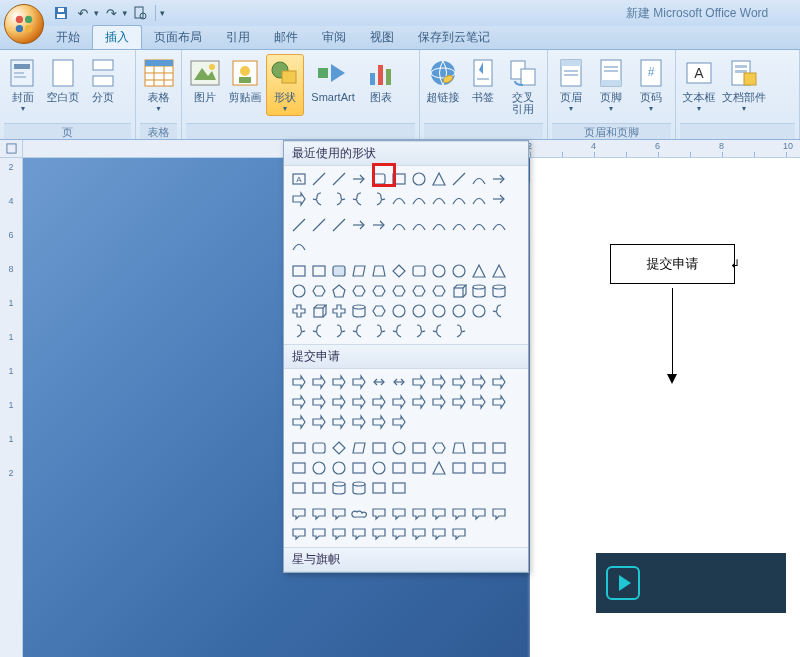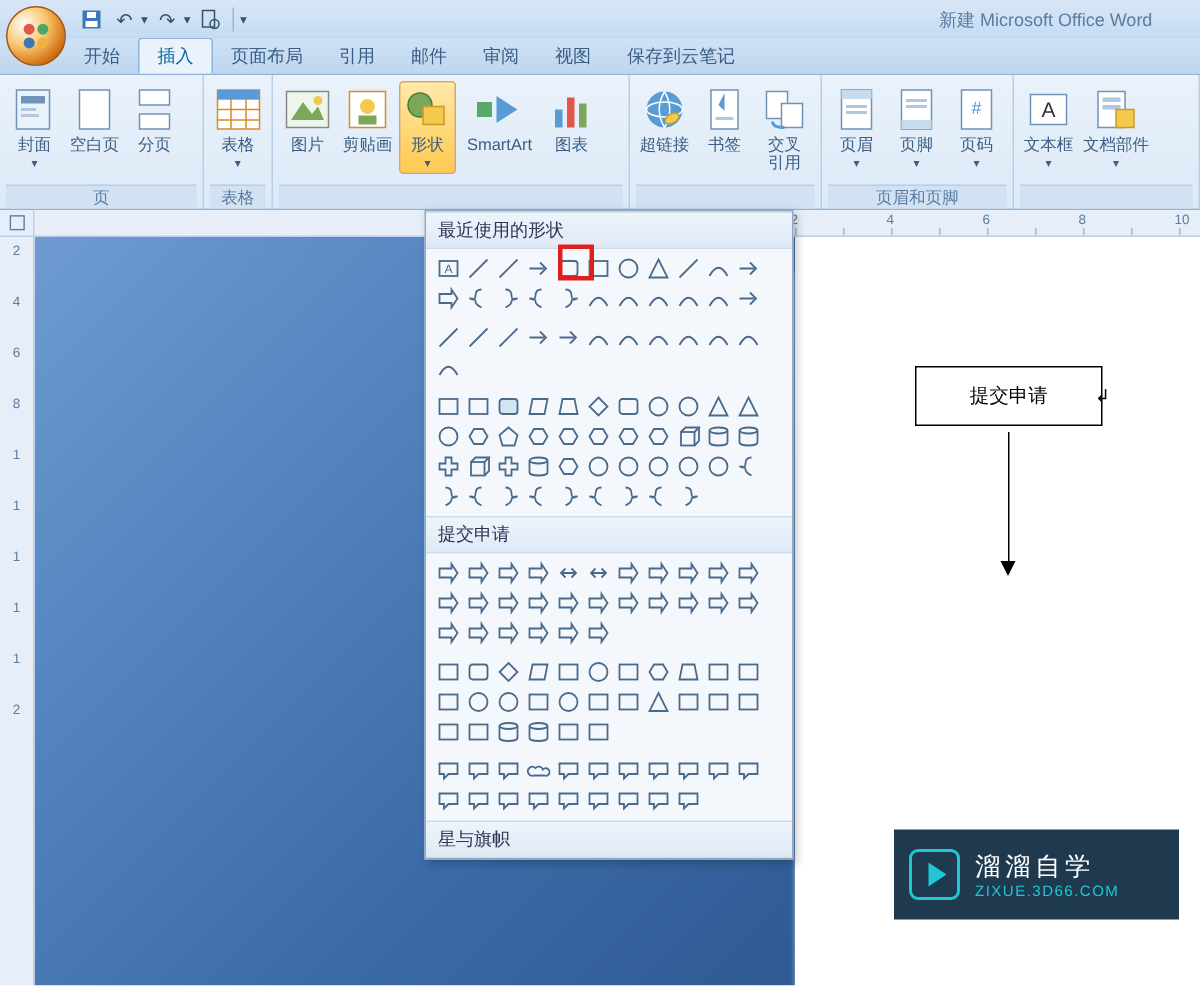--- a/index.html
+++ b/index.html
@@ -375,24 +375,20 @@
 <div class="canvas">
   <div class="shape-box">
     <span>提交申请</span>
     <span class="cursor-mark">↲</span>
   </div>
   <div class="arrow-line"></div>
   <div class="arrow-head"></div>
 
   <div class="wm">
     <div class="play"></div>
-    <div>
-      <div class="txt1">溜溜自学</div>
-      <div class="txt2">ZIXUE.3D66.COM</div>
-    </div>
   </div>
 </div>
 
 <div class="shapes-panel">
   <div class="sect-hdr">最近使用的形状</div>
   <div class="sect-body" id="sect-recent">
       <div class="shape-cell">
         <svg viewBox="0 0 16 16">
           <rect x="2" y="3" width="12" height="10"></rect>
           <text x="8" y="11" font-size="8" fill="#4a6a8c" stroke="none" text-anchor="middle">A</text>

